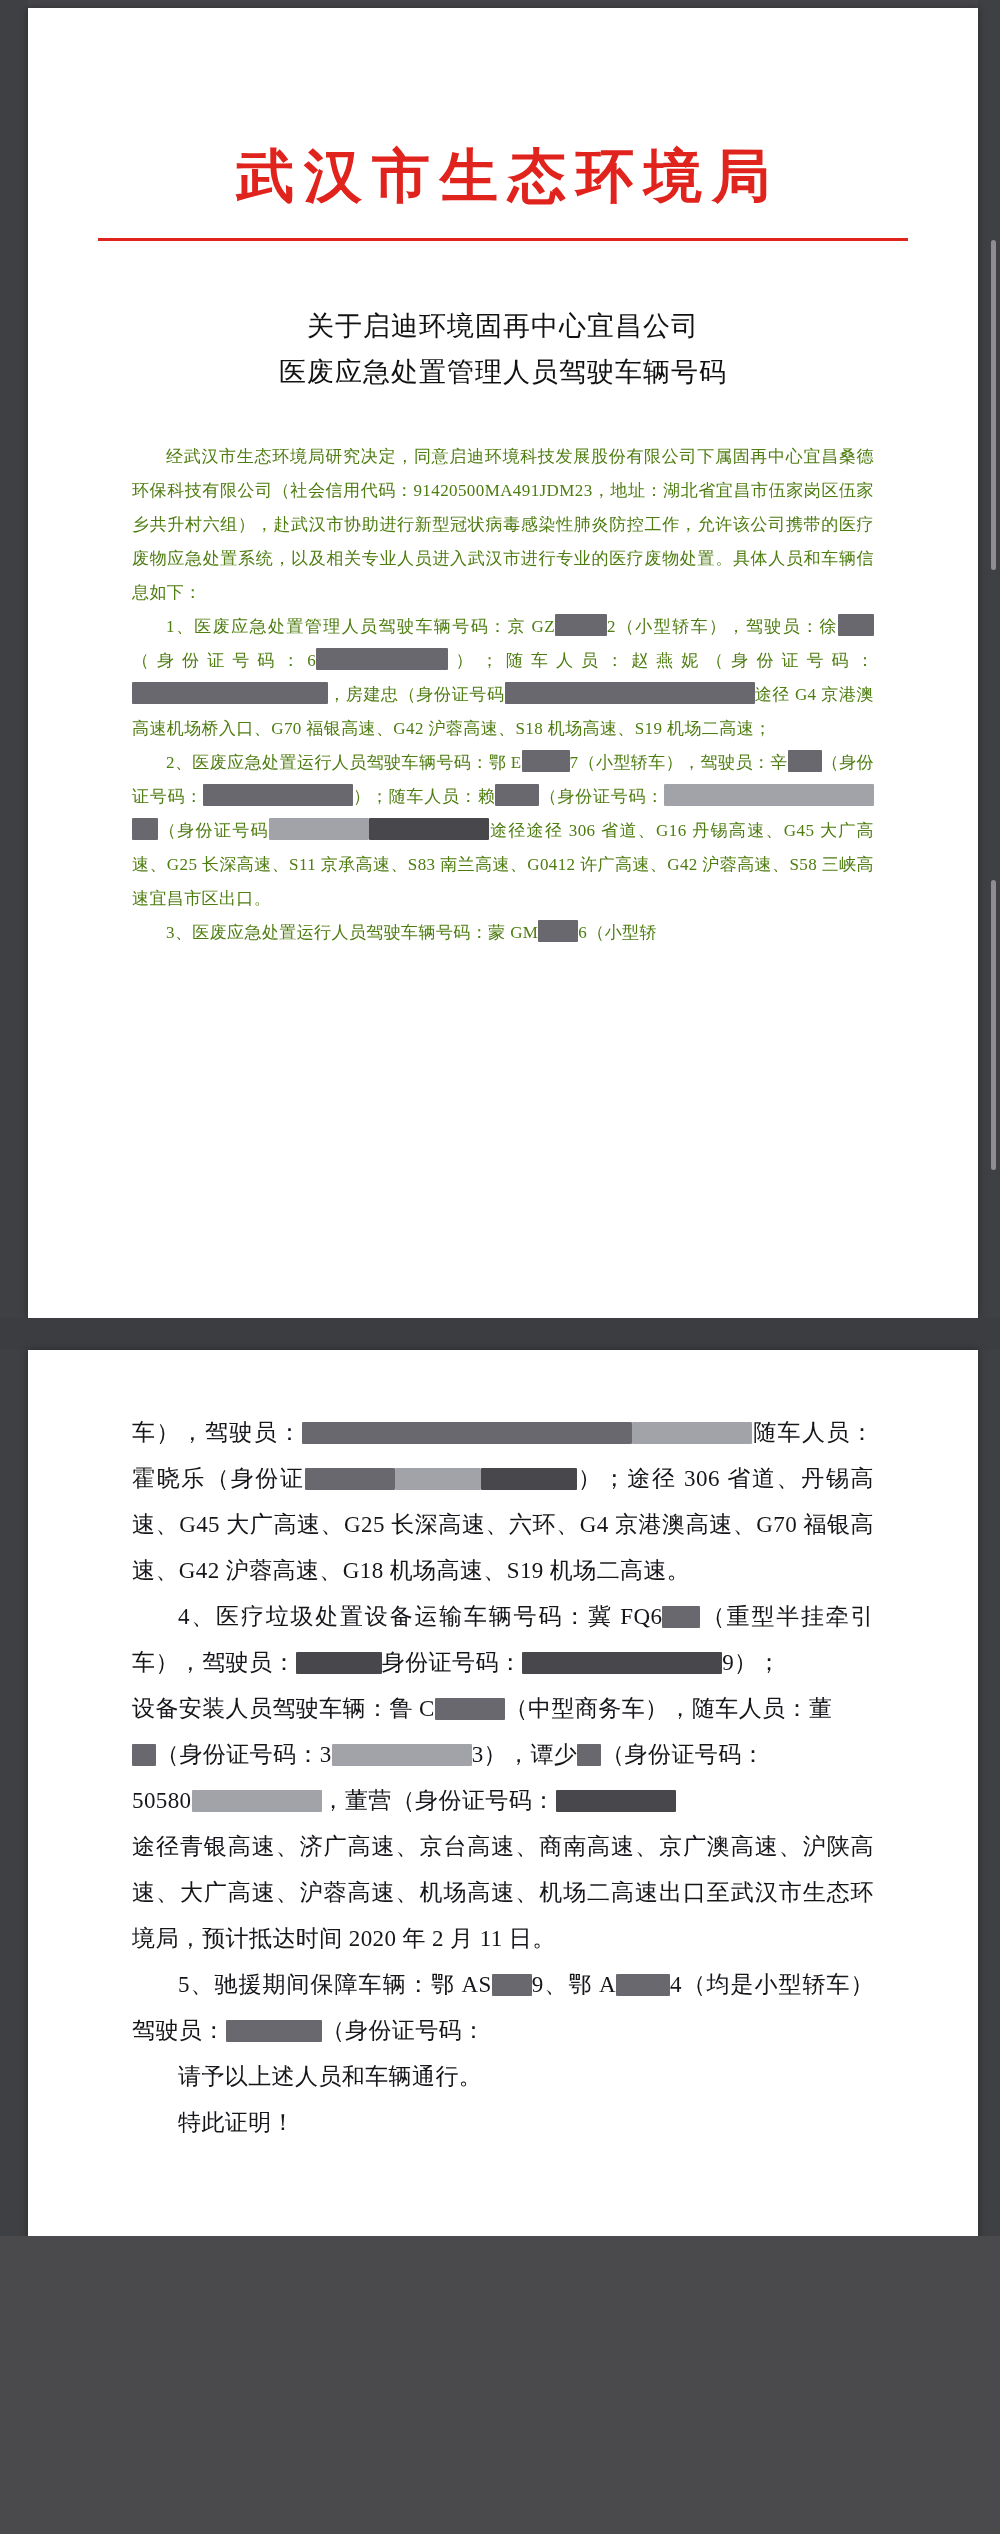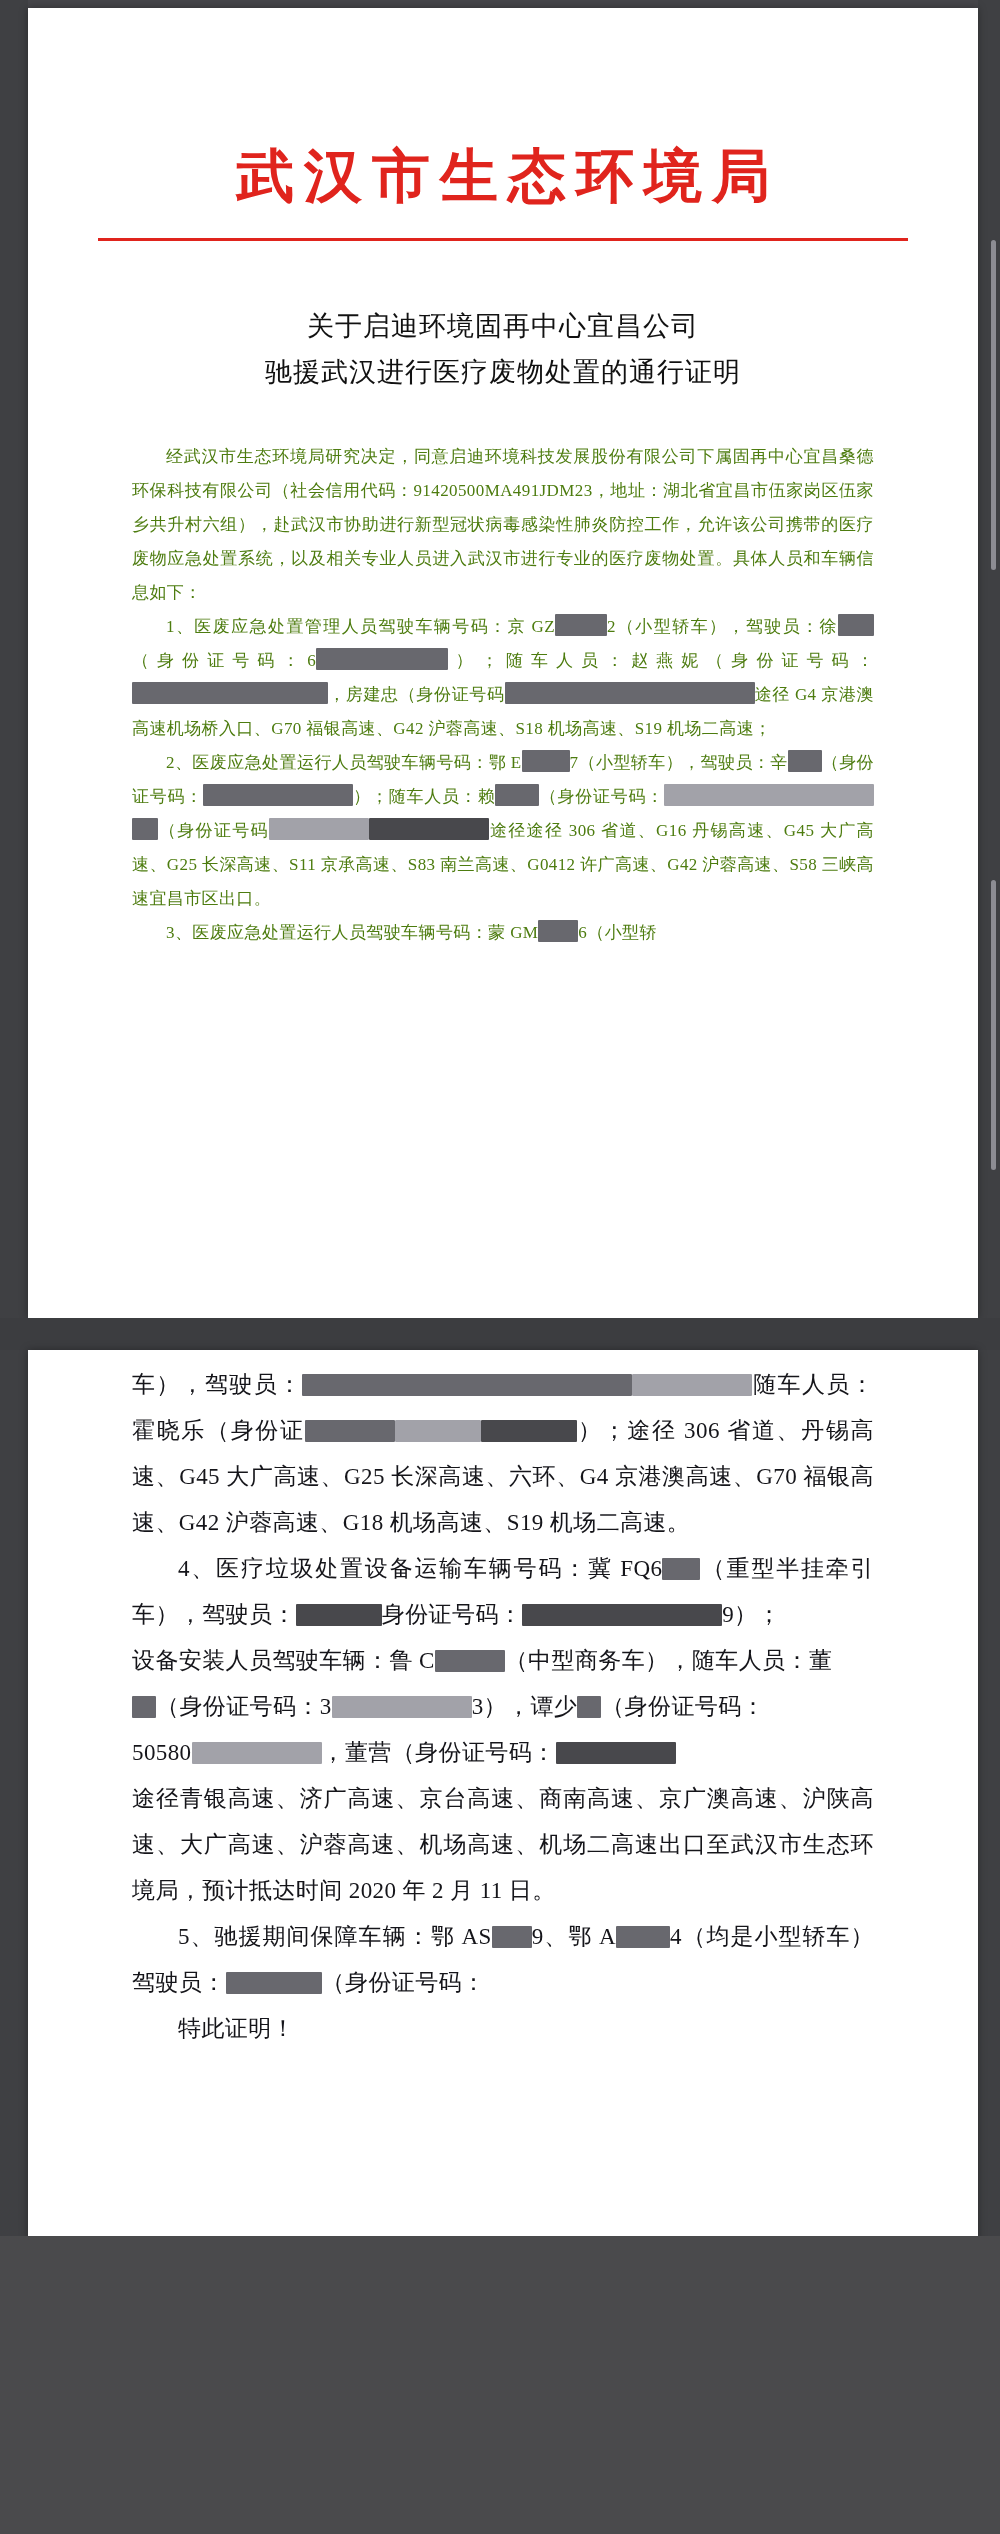--- a/index.html
+++ b/index.html
@@ -107,21 +107,22 @@
     background: #5d5d63;
     border-radius: 1px;
     opacity: 0.93;
   }
   .redact.light { background: #9b9ba2; }
   .redact.dark  { background: #3a3a3e; }
   .r-h { height: 22px; }
 
   
   .body-text-2 {
-    margin: 12px auto;
+    margin: 0 auto;
+    padding-top: 60px;
     width: 742px;
     font-size: 23px;
     line-height: 2.0;
     color: #15151a;
     text-align: justify;
     letter-spacing: 0.4px;
   }
   .body-text-2 p { margin: 0; }
 
   
@@ -196,21 +197,21 @@
   <div class="scroll-tick" style="top:880px;height:290px;"></div>
 
   <div class="sheet sheet-top">
     <div class="sheet-inner">
 
       <h1 class="org-title">武汉市生态环境局</h1>
       <div class="red-rule"></div>
 
       <div class="doc-title">
         <div>关于启迪环境固再中心宜昌公司</div>
-        <div>驰援武汉进行医疗废物处置的通行证明</div>
+        <div>医废应急处置管理人员驾驶车辆号码</div>
       </div>
 
       <div class="body-text">
 
         <p class="indent">经武汉市生态环境局研究决定，同意启迪环境科技发展股份有限公司下属固再中心宜昌桑德环保科技有限公司（社会信用代码：91420500MA491JDM23，地址：湖北省宜昌市伍家岗区伍家乡共升村六组），赴武汉市协助进行新型冠状病毒感染性肺炎防控工作，允许该公司携带的医疗废物应急处置系统，以及相关专业人员进入武汉市进行专业的医疗废物处置。具体人员和车辆信息如下：</p>
 
         <p class="indent">
           <span>1、医废应急处置管理人员驾驶车辆号码：京 GZ</span><span class="redact r-h" style="width:52px;"></span><span>2（小型轿车），驾驶员：徐</span><span class="redact r-h" style="width:36px;"></span><span>（身份证号码：6</span><span class="redact r-h" style="width:132px;"></span><span>）；随车人员：赵燕妮（身份证号码：</span><span class="redact r-h" style="width:196px;"></span><span>，房建忠（身份证号码</span><span class="redact r-h" style="width:250px;"></span><span>途径 G4 京港澳高速机场桥入口、G70 福银高速、G42 沪蓉高速、S18 机场高速、S19 机场二高速；</span>
         </p>
 
@@ -253,20 +254,21 @@
           <span>50580</span><span class="redact light r-h" style="width:130px;"></span><span>，董营（身份证号码：</span><span class="redact dark r-h" style="width:120px;"></span>
         </p>
 
 
         <p>途径青银高速、济广高速、京台高速、商南高速、京广澳高速、沪陕高速、大广高速、沪蓉高速、机场高速、机场二高速出口至武汉市生态环境局，预计抵达时间 2020 年 2 月 11 日。</p>
 
         <p class="indent">
           <span>5、驰援期间保障车辆：鄂 AS</span><span class="redact r-h" style="width:40px;"></span><span>9、鄂 A</span><span class="redact r-h" style="width:54px;"></span><span>4（均是小型轿车）驾驶员：</span><span class="redact r-h" style="width:96px;"></span><span>（身份证号码：</span>
         </p>
 
+        <p class="indent">请予以上述人员和车辆通行。</p>
         <p class="indent">特此证明！</p>
 
       </div>
 
       <div class="seal">
         <div class="seal-top">市生态环</div>
         <div class="star">★</div>
         <div class="seal-bottom">420101053789</div>
       </div>
 

